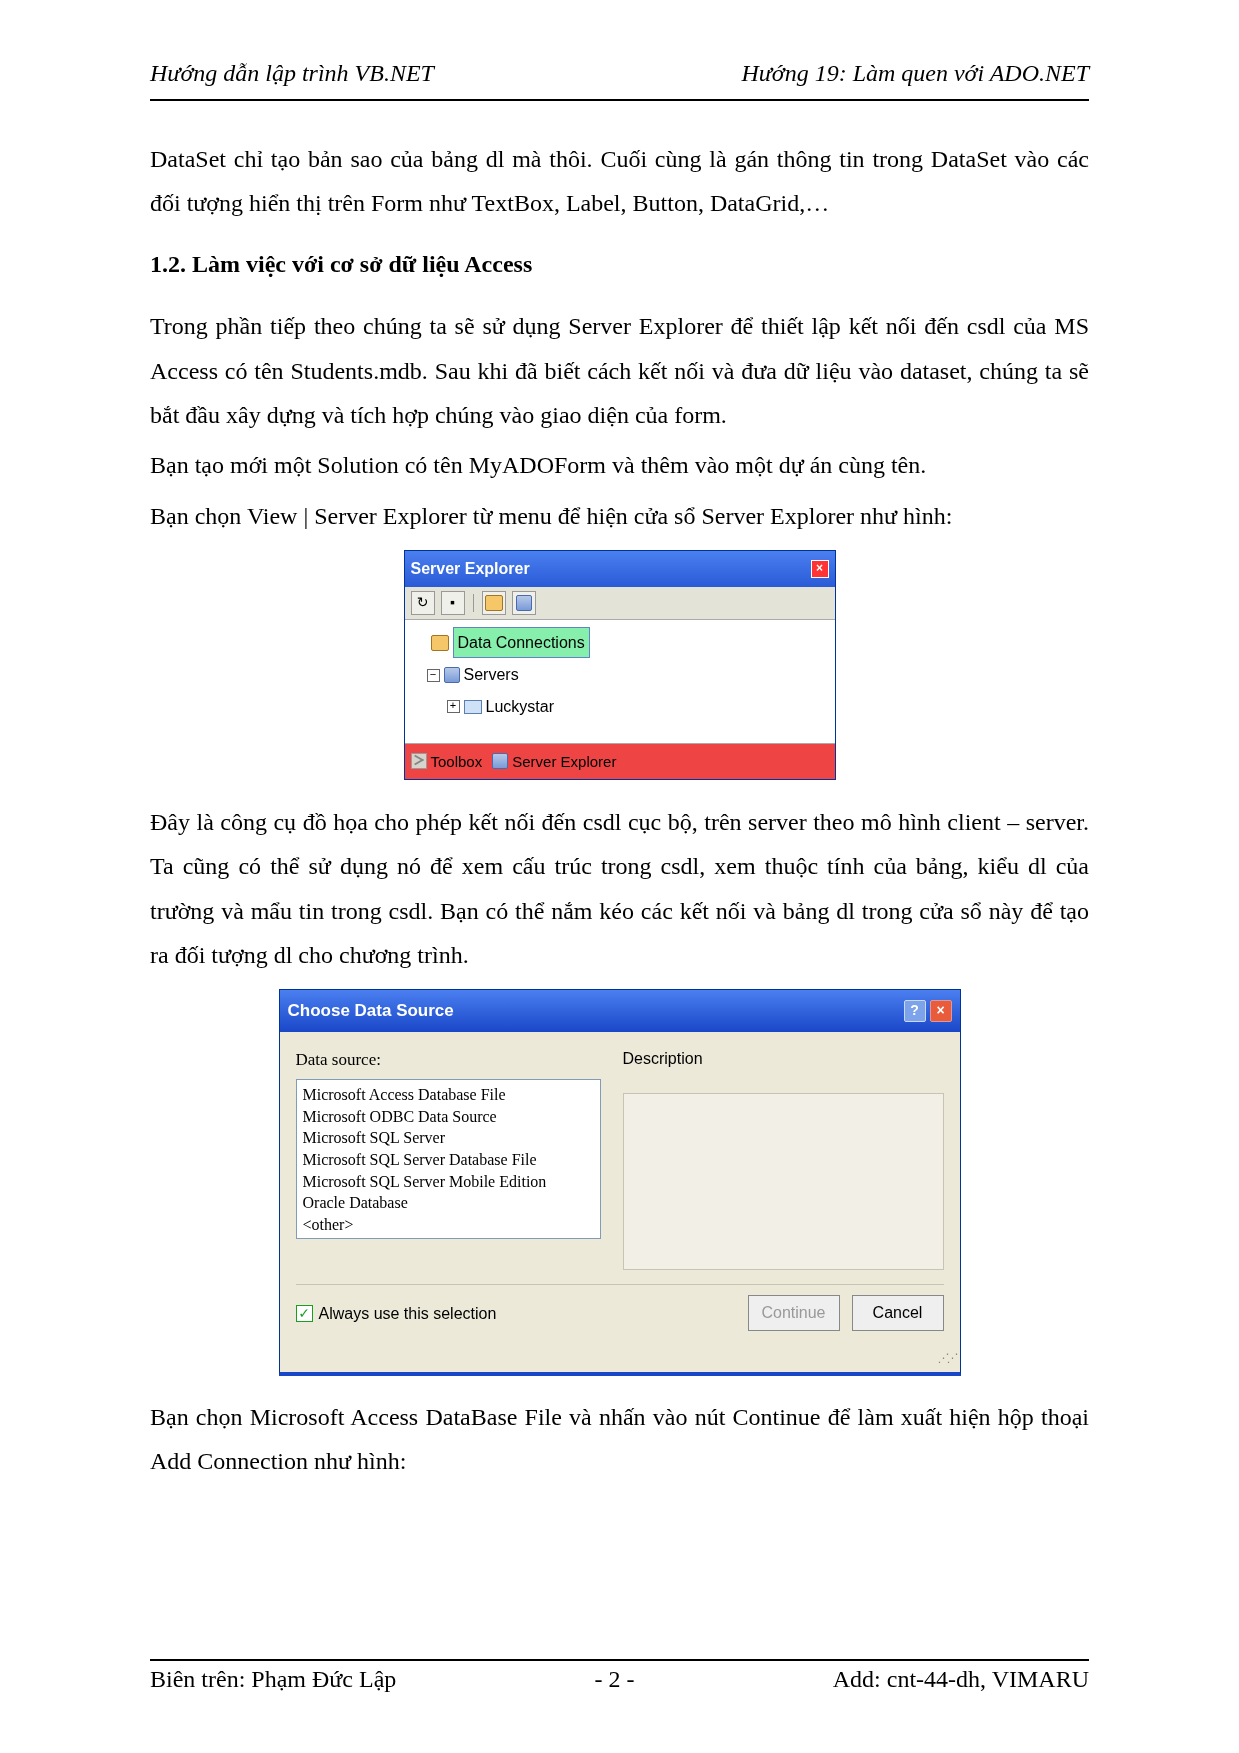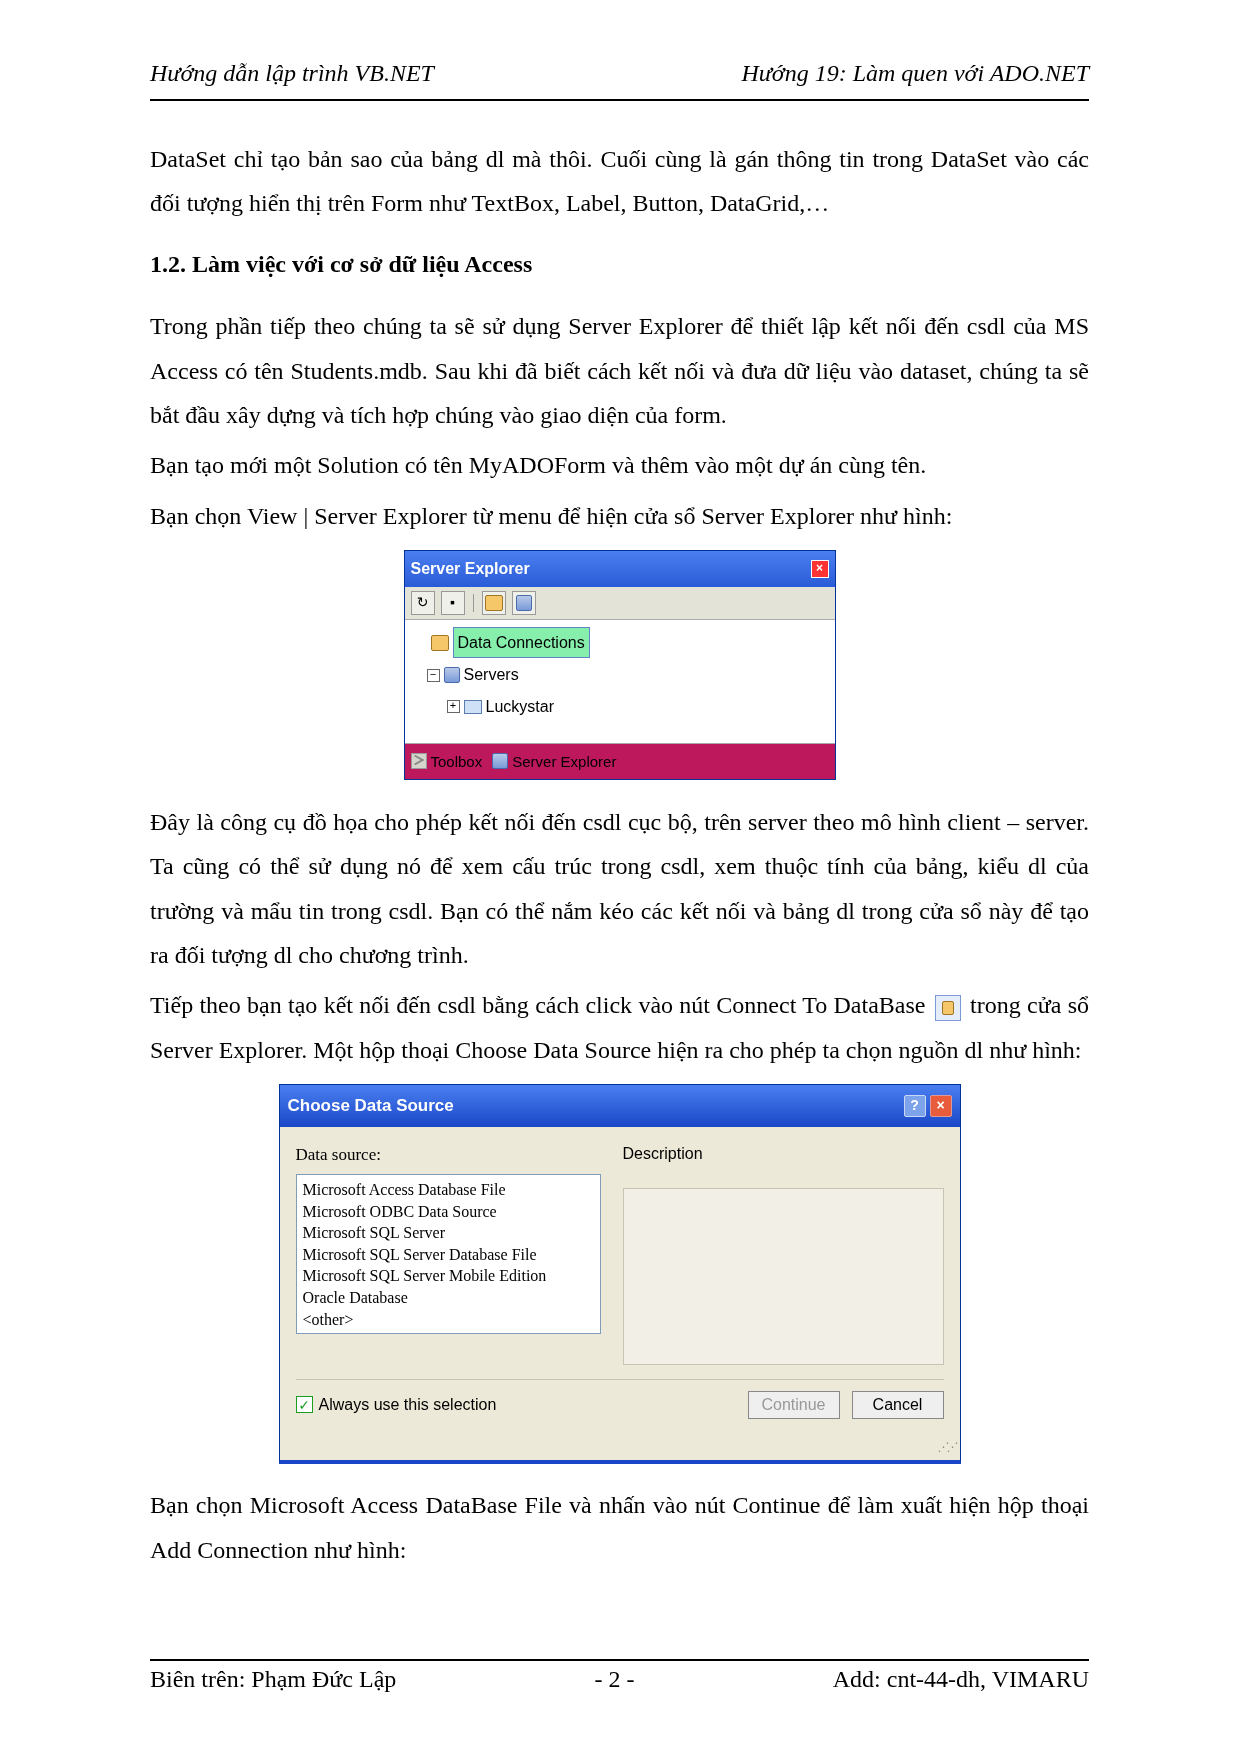--- a/index.html
+++ b/index.html
@@ -110,21 +110,21 @@
   .srv-icon{
     width:14px;height:14px;
     background:linear-gradient(#b7c9e8,#7a9bd8);
     border:1px solid #4a6aae;border-radius:2px;
   }
   .mon-icon{
     width:16px;height:12px;border:1px solid #5a7fae;background:#cfe1f6;
   }
   .sel-node{background:#86efac;border:1px solid #5e83c7;padding:0 4px;}
   .se-bottom-tabs{
-    background:#be185d;border-top:1px solid #aaa;
+    background:#ef4444;border-top:1px solid #aaa;
     display:flex;align-items:center;gap:10px;
     padding:4px 6px;
   }
   .bt-tab{display:flex;align-items:center;gap:4px;font-size:15px;}
   .tool-icon{
     width:14px;height:14px;background:#d5d5cc;border:1px solid #999;
     position:relative;
   }
   .tool-icon:before{
     content:"";position:absolute;left:2px;top:7px;width:10px;height:2px;background:#888;
@@ -201,21 +201,21 @@
   .cds-sep{border:none;border-top:1px solid #c8c4b4;margin:14px 0 10px 0;}
   .cds-footer{display:flex;align-items:center;justify-content:space-between;}
   .cds-check{display:flex;align-items:center;gap:6px;font-size:16px;}
   .chk{
     width:15px;height:15px;border:1px solid #1a9e22;background:#fff;
     display:flex;align-items:center;justify-content:center;
   }
   .chk-tick{color:#1a9e22;font-size:14px;line-height:12px;}
   .cds-buttons{display:flex;gap:12px;}
   .win-btn{
-    min-width:92px;height:28px;border:1px solid #888;background:#efefef;
+    min-width:92px;height:36px;border:1px solid #888;background:#efefef;
     font-size:16px;
   }
   .win-btn.disabled{color:#999;}
   .resize-grip{
     text-align:right;padding:0 4px 2px 0;color:#888;font-size:12px;letter-spacing:-3px;
   }
 
   
   .footer-rule{
     position:absolute;left:150px;right:150px;bottom:92px;
@@ -288,25 +288,20 @@
           <div class="bt-tab">
             <span class="srv-icon"></span>
             <span>Server Explorer</span>
           </div>
         </div>
       </div>
     </div>
 
     <p>Đây là công cụ đồ họa cho phép kết nối đến csdl cục bộ, trên server theo mô hình client – server. Ta cũng có thể sử dụng nó để xem cấu trúc trong csdl, xem thuộc tính của bảng, kiểu dl của trường và mẩu tin trong csdl. Bạn có thể nắm kéo các kết nối và bảng dl trong cửa sổ này để tạo ra đối tượng dl cho chương trình.</p>
 
-    <p>
-      <span>Tiếp theo bạn tạo kết nối đến csdl bằng cách click vào nút Connect To DataBase </span>
-      <span class="inline-icon ctdb-icon"></span>
-      <span> trong cửa sổ Server Explorer. Một hộp thoại Choose Data Source hiện ra cho phép ta chọn nguồn dl như hình:</span>
-    </p>
 
     <div class="figure-center">
       <div class="cds-dialog">
         <div class="cds-title">
           <span>Choose Data Source</span>
           <span class="cds-title-icons">
             <span class="dlg-help">?</span>
             <span class="dlg-close">×</span>
           </span>
         </div>

